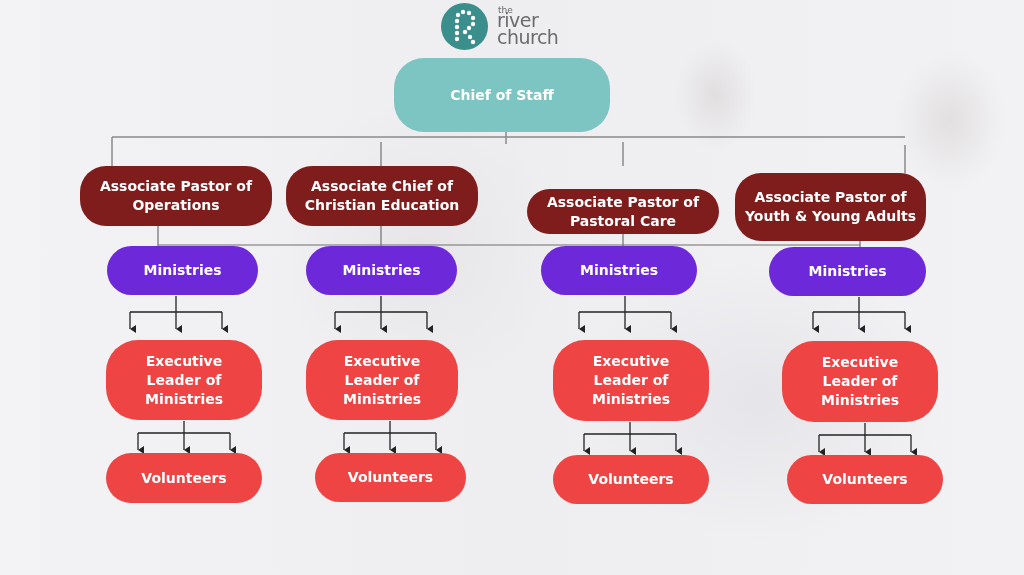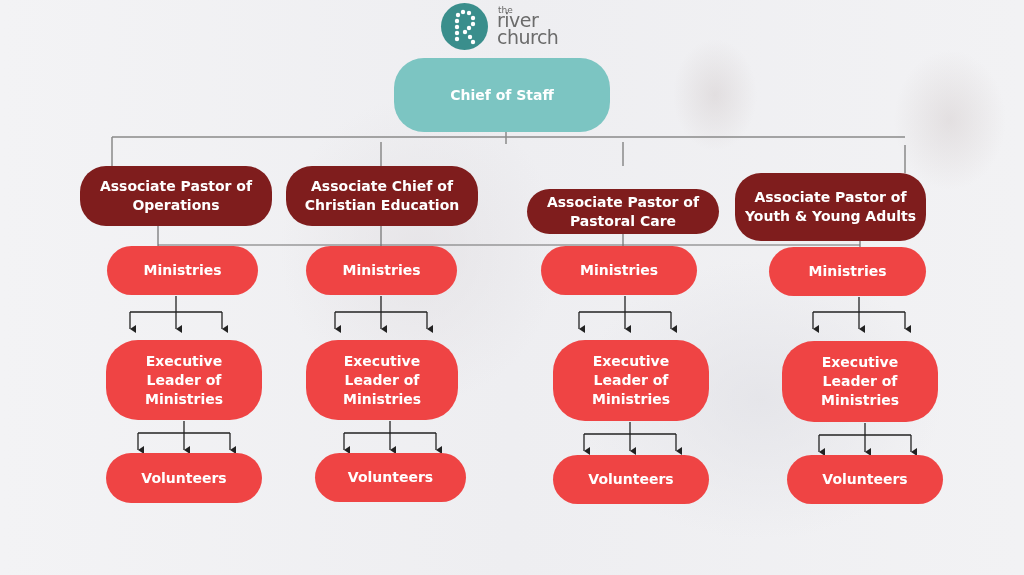--- a/index.html
+++ b/index.html
@@ -29,21 +29,21 @@
       color: #6b6b6b; letter-spacing: -0.5px;
     }
     svg.lines { position: absolute; left: 0; top: 0; }
     .node {
       position: absolute; display: flex; align-items: center; justify-content: center;
       text-align: center; color: #ffffff; font-weight: bold; font-size: 14px; line-height: 19px;
       box-sizing: border-box; padding: 0 8px;
     }
     .teal { background: #7f1d1d; border-radius: 26px; }
     .teal-light { background: #7cc5c2; border-radius: 30px; }
-    .steel { background: #ef4444; border-radius: 26px; font-size: 14px; }
+    .steel { background: #6d28d9; border-radius: 26px; font-size: 14px; }
     .blue { background: #ef4444; border-radius: 32px; }
   </style>
 </head>
 <body>
 
 <div class="bg"></div>
 
 <div class="logo">
   <div class="logo-circle"></div>
   <svg class="logo-dots" width="47" height="47">

